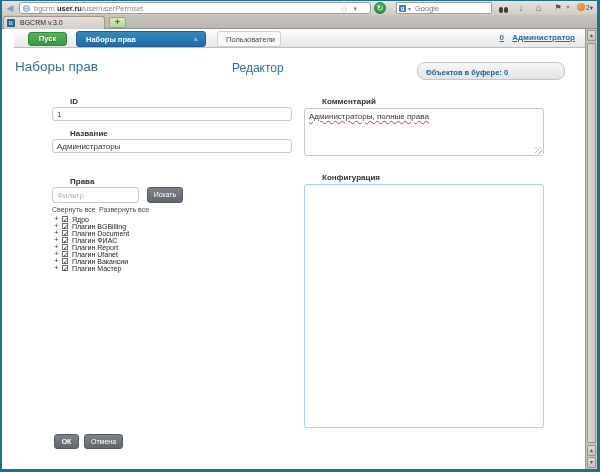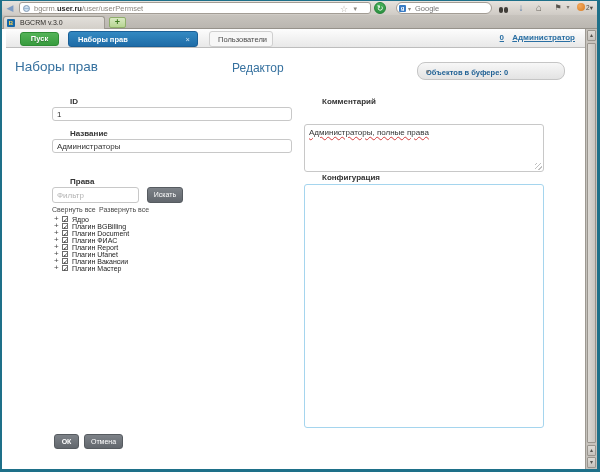--- a/index.html
+++ b/index.html
@@ -19,21 +19,21 @@
               border:1px solid #7e98b4; background:
               linear-gradient(#cfe0f0 48%, #9fbcd8 49%, #9fbcd8 52%, #cfe0f0 53%); }
   .url-text { position:absolute; left:14px; top:1px; font-size:7.5px; color:#8a867f; white-space:nowrap; }
   .url-text b { color:#2b2b2b; }
   .star-ic { position:absolute; right:22px; top:0; font-size:9px; color:#b1ada6; line-height:12px; }
   .url-caret { position:absolute; right:13px; top:0; font-size:7px; color:#8a867f; line-height:12px; }
   .reload-btn { position:absolute; left:372px; top:1px; width:12px; height:12px; border-radius:50%;
                 background:linear-gradient(#46b159,#2d9241); color:#fff; font-size:8px;
                 line-height:12px; text-align:center; border:1px solid #23833a; }
   .searchbox { position:absolute; left:394px; top:1px; width:96px; height:12px; background:#fff;
-               border:1px solid #a39d95; border-radius:6px; }
+               border:1px solid #a39d95; border-radius:1px; }
   .s-fav { position:absolute; left:2px; top:2px; width:7px; height:7px; background:#3a7cc4;
            border-radius:1px; color:#fff; font-size:6px; line-height:7px; text-align:center; font-weight:bold; }
   .s-caret { position:absolute; left:11px; top:0; font-size:6px; color:#8a867f; line-height:12px; }
   .s-input { position:absolute; left:18px; top:0; width:70px; height:10px; border:none; outline:none;
              font-size:7.5px; color:#999; font-family:"Liberation Sans",sans-serif; background:transparent; }
   .chrome-ic { position:absolute; top:0; height:14px; line-height:13px; text-align:center; color:#5b5851; }
   .binoc { left:495px; width:12px; }
   .binoc i { display:inline-block; width:4px; height:6px; background:#403d38; border-radius:2px;
              box-shadow:5px 0 0 #403d38; margin-right:5px; }
   .dl-arrow { left:513px; width:12px; font-size:10px; color:#5a7ca8; font-weight:bold; }
@@ -48,21 +48,21 @@
   .btab { position:absolute; left:1px; top:1px; width:102px; height:13px;
           background:linear-gradient(#e2dfda,#d3cfc9); border:1px solid #9d9991; border-bottom:none;
           border-radius:3px 3px 0 0; font-size:7px; color:#2e2c29; line-height:12px; padding-left:16px; }
   .btab .fav { position:absolute; left:3px; top:2px; width:8px; height:8px; background:#1467a8;
                border-radius:1px; color:#ffd34d; font-size:6px; line-height:8px; text-align:center; font-weight:bold; }
   .newtab { position:absolute; left:107px; top:2px; width:17px; height:11px; border-radius:2px;
             background:linear-gradient(#d9e9c2,#b7d592); border:1px solid #8fae6a; color:#3f7a22;
             font-size:9px; line-height:9px; text-align:center; font-weight:bold; }
 
   
-  .apptabs { position:absolute; top:28px; left:4px; right:12px; height:19px;
+  .apptabs { position:absolute; top:28px; left:12px; right:12px; height:19px;
              background:linear-gradient(#fdfdfd,#e8e8e8); border-bottom:1px solid #bdbdbd; }
   .start-btn { position:absolute; left:14px; top:3px; width:39px; height:14px; border-radius:3px;
                background:linear-gradient(#54b358,#389c3e); border:1px solid #2f8c35; color:#fff;
                font-size:7.5px; font-weight:bold; text-align:center; line-height:12px;
                text-shadow:0 1px 1px rgba(0,0,0,.3); }
   .atab { position:absolute; top:2px; height:16px; border-radius:3px; font-size:7.5px; line-height:15px; }
   .atab-active { left:62px; width:130px; background:linear-gradient(#3389c2,#1f6ca7);
                  border:1px solid #1a5f96; color:#fff; font-weight:bold; padding-left:9px; }
   .atab-active .x { position:absolute; right:7px; color:#cfe2f1; font-weight:normal; }
   .atab-idle { left:203px; width:64px; background:#f7f7f7; border:1px solid #cfcfcf; color:#4a4a4a;
@@ -192,21 +192,21 @@
     <div class="tree-row"><span class="t-plus">+</span><span class="t-check"><i>✓</i></span><span class="t-label">Плагин BGBilling</span></div>
     <div class="tree-row"><span class="t-plus">+</span><span class="t-check"><i>✓</i></span><span class="t-label">Плагин Document</span></div>
     <div class="tree-row"><span class="t-plus">+</span><span class="t-check"><i>✓</i></span><span class="t-label">Плагин ФИАС</span></div>
     <div class="tree-row"><span class="t-plus">+</span><span class="t-check"><i>✓</i></span><span class="t-label">Плагин Report</span></div>
     <div class="tree-row"><span class="t-plus">+</span><span class="t-check"><i>✓</i></span><span class="t-label">Плагин Ufanet</span></div>
     <div class="tree-row"><span class="t-plus">+</span><span class="t-check"><i>✓</i></span><span class="t-label">Плагин Вакансии</span></div>
     <div class="tree-row"><span class="t-plus">+</span><span class="t-check"><i>✓</i></span><span class="t-label">Плагин Мастер</span></div>
   </div>
 
   <div class="lbl" style="left:304px; top:96px;">Комментарий</div>
-  <div class="field-box" style="left:302px; top:107px; width:240px; height:48px;margin-top:16px;">
+  <div class="field-box" style="left:302px; top:107px; width:240px; height:48px;">
     <div class="comment-text misspell">Администраторы, полные права</div>
     <div class="grip"></div>
   </div>
 
   <div class="lbl" style="left:304px; top:172px;">Конфигурация</div>
   <div class="config-box"></div>
 
   <div class="gbtn okbtn">ОК</div>
   <div class="gbtn cancelbtn">Отмена</div>
 

